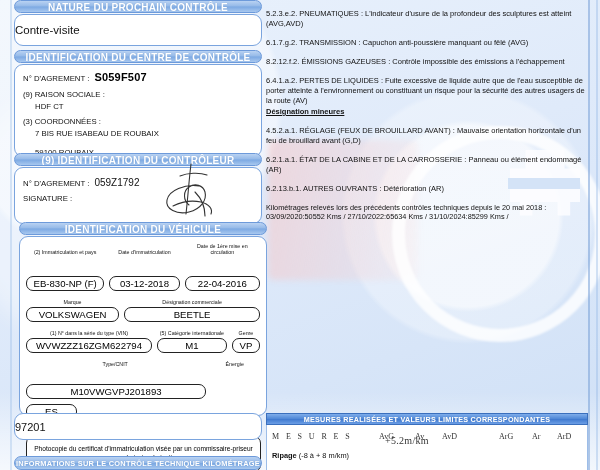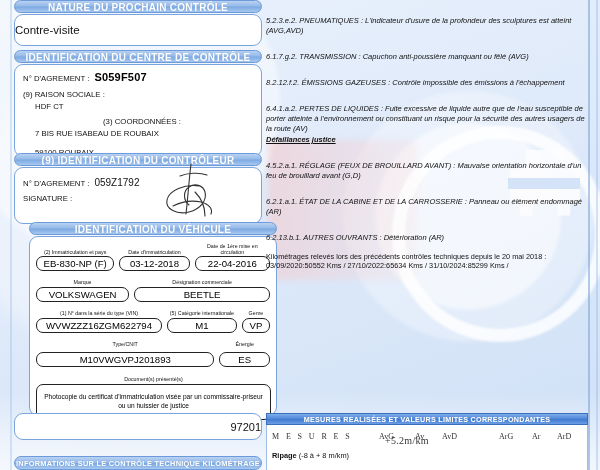--- a/index.html
+++ b/index.html
@@ -89,52 +89,52 @@
   
   #sec-ctrl{position:absolute;left:0;top:153px;width:248px;}
   #sec-ctrl .bar{width:248px;}
   #sec-ctrl .bodybox{width:248px;height:57px;margin-top:1px;padding:9px 0 0 8px;position:relative;}
   .sig{
     position:absolute;right:34px;top:-6px;width:72px;height:62px;
     color:#222;
   }
 
   
-  #sec-veh{position:absolute;left:15px;top:222px;width:228px;}
+  #sec-veh{position:absolute;left:5px;top:222px;width:228px;}
   #sec-veh .bar{width:248px;}
   #sec-veh .bodybox{width:248px;height:180px;margin-top:1px;padding:4px 6px 0 6px;}
   .fl-cap{font-size:5.3px;color:#111;text-align:center;line-height:1.25;}
   .pill{
     border:1px solid #222;border-radius:7px;background:#fff;
     text-align:center;box-sizing:border-box;
     font-size:9.6px;color:#000;
     display:flex;align-items:center;justify-content:center;
   }
   .frow{display:flex;gap:5px;}
   .fcol{display:flex;flex-direction:column;}
   .cap-h{height:13px;display:flex;align-items:flex-end;justify-content:center;}
   .cap-h2{height:15px;display:flex;align-items:flex-end;justify-content:center;}
 
   
   #sec-km{position:absolute;left:0;top:412px;width:248px;}
   #sec-km .bar{width:248px;}
   #sec-km .bodybox{width:248px;height:27px;margin-top:1px;
-    display:flex;align-items:center;justify-content:flex-end;}
+    display:flex;align-items:center;justify-content:flex-start;}
   .kmval{font-size:11px;color:#111;}
 
   #sec-info{position:absolute;left:0;top:456px;width:248px;}
   #sec-info .bar{width:248px;height:14px;line-height:14px;font-size:7.4px;}
 
   
   #right{position:absolute;left:266px;top:0;width:322px;}
   .deftext{
     font-size:7.5px;color:#111;line-height:1.33;
     text-align:left;
   }
-  .deftext p{margin:16px 0 0 0;font-style:italic;}
+  .deftext p{margin:9px 0 0 0;}
   .sub-t{font-weight:bold;text-decoration:underline;font-size:7.5px;color:#111;}
   .kmhist{font-size:7.3px;color:#111;line-height:1.35;margin-top:9px;}
 
   
   #sec-mes{position:absolute;left:266px;top:413px;width:322px;}
   #sec-mes .bar{
     width:322px;height:12px;line-height:12px;font-size:7.2px;
     background:linear-gradient(180deg,#7fadea 0%,#4d86d6 50%,#3f79cf 52%,#6c9ee5 100%);
     border-color:#3a6fbd;border-radius:0;
   }
@@ -177,21 +177,21 @@
 
     <section id="sec-centre">
       <div class="bar">IDENTIFICATION DU CENTRE DE CONTRÔLE</div>
       <div class="bodybox">
         <div class="row-agr">
           <span class="lbl">N° D'AGREMENT :</span>
           <span class="agrem-val">S059F507</span>
         </div>
         <div class="lbl tight">(9) RAISON SOCIALE :</div>
         <div class="ind">HDF CT</div>
-        <div class="lbl tight" style="margin-top:4px;text-align:center;">(3) COORDONNÉES :</div>
+        <div class="lbl tight" style="margin-top:4px;">(3) COORDONNÉES :</div>
         <div class="ind">7 BIS RUE ISABEAU DE ROUBAIX</div>
         <div class="ind" style="margin-top:8px;">59100 ROUBAIX</div>
         <div class="ind">03.20.27.41.48</div>
       </div>
     </section>
 
     <section id="sec-ctrl">
       <div class="bar">(9) IDENTIFICATION DU CONTRÔLEUR</div>
       <div class="bodybox">
         <div class="row-agr">
@@ -225,21 +225,21 @@
             <div class="cap-h2">
                 <span class="fl-cap">Date d'immatriculation</span>
               </div>
           </div>
           <div class="fcol" style="width:77px;">
             <div class="cap-h2">
                 <span class="fl-cap">Date de 1ère mise en circulation</span>
               </div>
           </div>
         </div>
-        <div class="frow" style="margin-top:0;">
+        <div class="frow" style="margin-top:20px;">
           <div class="pill" style="width:80px;height:15px;">EB-830-NP (F)</div>
           <div class="pill" style="width:72px;height:15px;">03-12-2018</div>
           <div class="pill" style="width:77px;height:15px;">22-04-2016</div>
         </div>
 
         <div class="frow" style="margin-top:2px;">
           <div class="cap-h" style="width:94px;">
               <span class="fl-cap">Marque</span>
             </div>
           <div class="cap-h" style="width:137px;">
@@ -269,21 +269,21 @@
         </div>
 
         <div class="frow" style="margin-top:2px;">
           <div class="cap-h" style="width:180px;">
               <span class="fl-cap">Type/CNIT</span>
             </div>
           <div class="cap-h" style="width:51px;">
               <span class="fl-cap">Énergie</span>
             </div>
         </div>
-        <div class="frow" style="margin-top:4px;">
+        <div class="frow" style="margin-top:16px;flex-direction:column;">
           <div class="pill" style="width:180px;height:15px;">M10VWGVPJ201893</div>
           <div class="pill" style="width:51px;height:15px;">ES</div>
         </div>
 
         <div class="cap-h" style="width:235px;margin-top:3px;">
           <span class="fl-cap">Document(s) présenté(s)</span>
         </div>
         <div class="pill" style="width:235px;height:36px;margin-top:1px;font-size:6.6px;line-height:1.35;padding:0 5px;">Photocopie du certificat d'immatriculation visée par un commissaire-priseur ou un huissier de justice</div>
       </div>
     </section>
@@ -298,21 +298,21 @@
       <div class="bar">INFORMATIONS SUR LE CONTRÔLE TECHNIQUE KILOMÉTRAGE</div>
     </section>
   </div>
 
   <div id="right">
     <div class="deftext">
       <p>5.2.3.e.2. PNEUMATIQUES : L'indicateur d'usure de la profondeur des sculptures est atteint (AVG,AVD)</p>
       <p>6.1.7.g.2. TRANSMISSION : Capuchon anti-poussière manquant ou fêlé (AVG)</p>
       <p>8.2.12.f.2. ÉMISSIONS GAZEUSES : Contrôle impossible des émissions à l'échappement</p>
       <p>6.4.1.a.2. PERTES DE LIQUIDES : Fuite excessive de liquide autre que de l'eau susceptible de porter atteinte à l'environnement ou constituant un risque pour la sécurité des autres usagers de la route (AV)</p>
-      <p class="sub-t" style="display:inline-block;margin-top:1px;">Défaillances justice</p>
+      <p class="sub-t" style="display:inline-block;margin-top:1px;">Désignation mineures</p>
       <p>4.5.2.a.1. RÉGLAGE (FEUX DE BROUILLARD AVANT) : Mauvaise orientation horizontale d'un feu de brouillard avant (G,D)</p>
       <p>6.2.1.a.1. ÉTAT DE LA CABINE ET DE LA CARROSSERIE : Panneau ou élément endommagé (AR)</p>
       <p>6.2.13.b.1. AUTRES OUVRANTS : Détérioration (AR)</p>
     </div>
     <div class="kmhist">Kilométrages relevés lors des précédents contrôles techniques depuis le 20 mai 2018 : 03/09/2020:50552 Kms / 27/10/2022:65634 Kms / 31/10/2024:85299 Kms /</div>
   </div>
 
   <section id="sec-mes">
     <div class="bar">MESURES REALISÉES ET VALEURS LIMITES CORRESPONDANTES</div>
     <div class="mbody">

